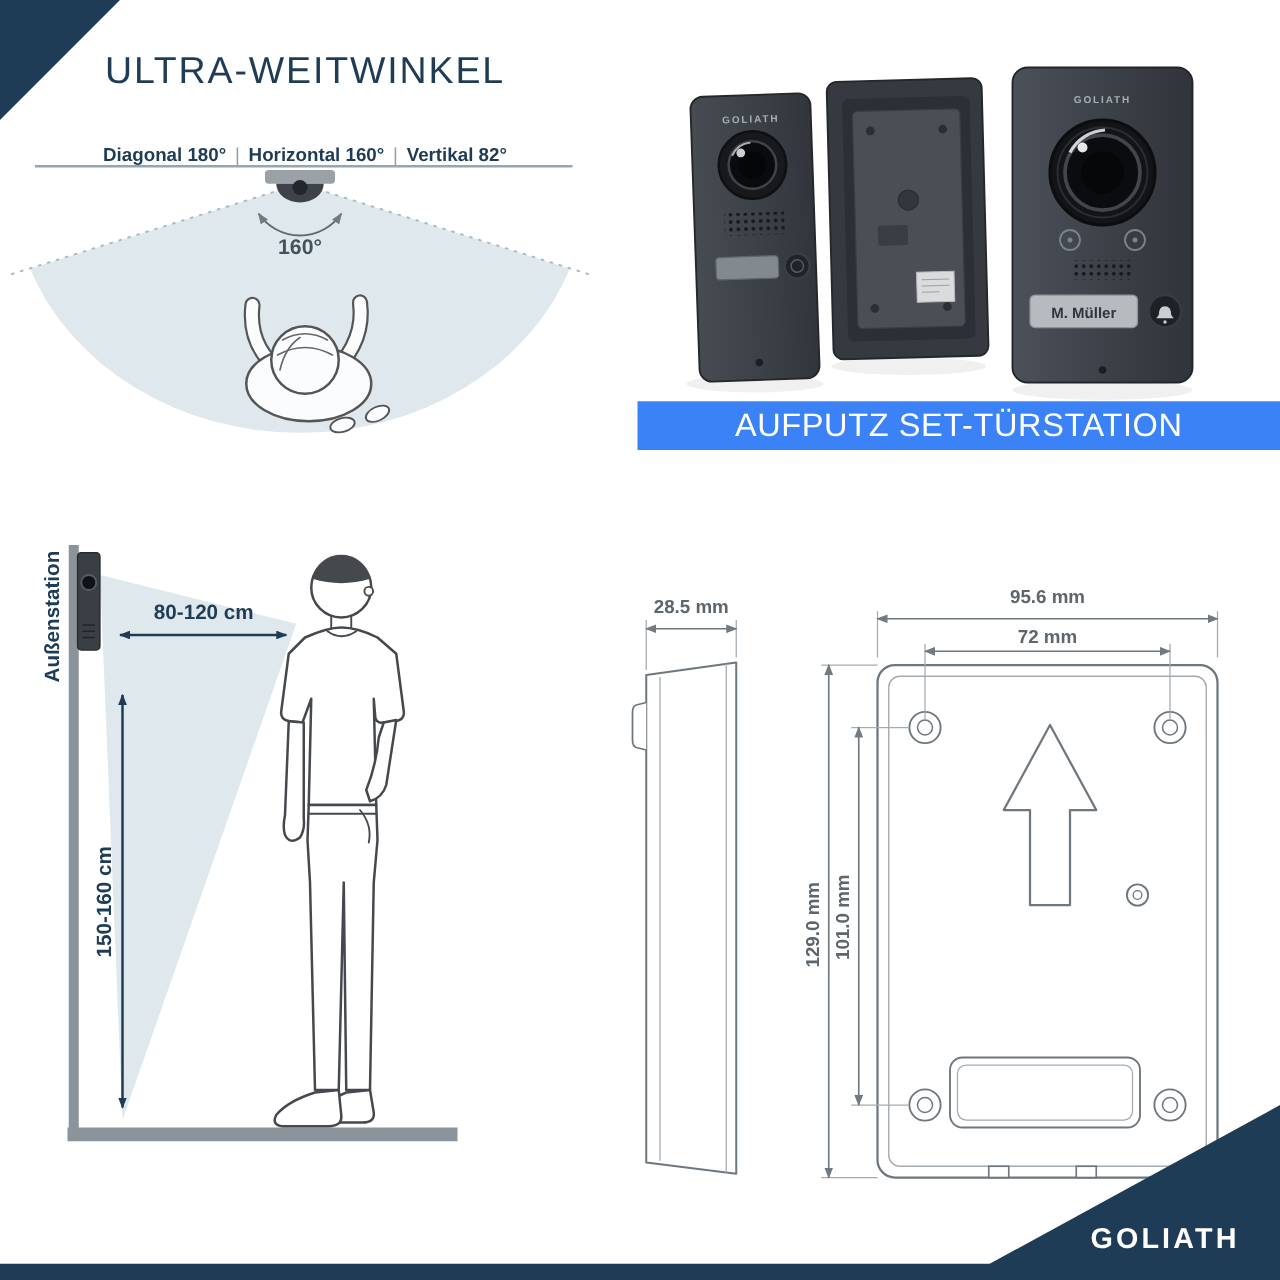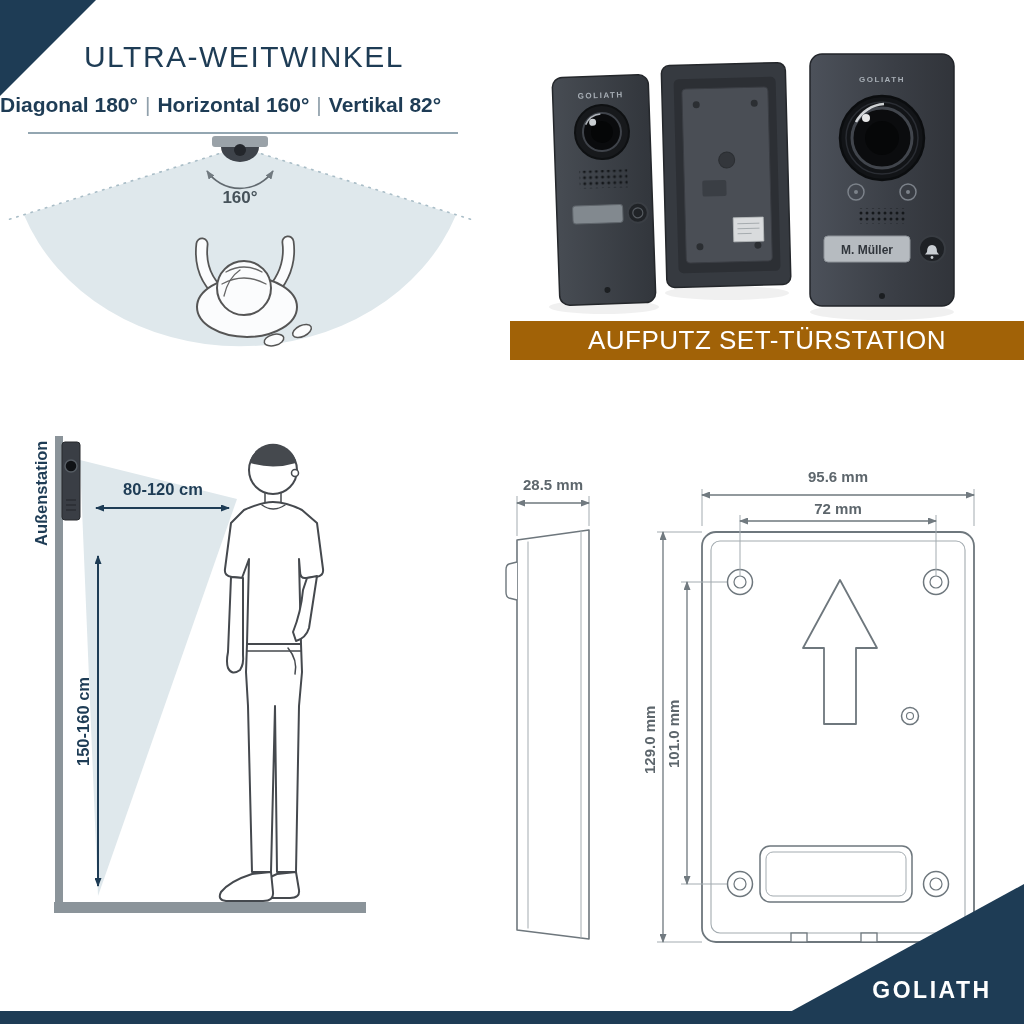--- a/index.html
+++ b/index.html
@@ -3,25 +3,25 @@
 <meta charset="utf-8">
 <style>
   html,body{margin:0;padding:0;background:#fff}
   #page{position:relative;width:1024px;height:1024px;background:#fff;overflow:hidden;
         font-family:"Liberation Sans",sans-serif}
   .abs{position:absolute}
   #corner-tl{left:0;top:0;width:96px;height:96px;background:#1e3c55;
              clip-path:polygon(0 0,100% 0,0 100%)}
   #title{left:0;top:40px;width:488px;text-align:center;color:#1e3c55;
          font-size:30px;font-weight:400;letter-spacing:1.5px}
-  #specs{left:0;top:93px;width:488px;color:#1e3c55;
-         font-size:21px;font-weight:700}
+  #specs{left:0;top:116px;width:488px;text-align:center;color:#1e3c55;
+         font-size:15px;font-weight:700}
   #specs .sep{color:#90a0ab;margin:0 7px;font-weight:400}
   #underline{left:28px;top:132px;width:430px;height:2px;background:#93a6b1}
-  #banner{left:510px;top:321px;width:514px;height:39px;background:#a16207;color:#fff;
+  #banner{left:510px;top:321px;width:514px;height:39px;background:#3b82f6;color:#fff;
           font-size:26px;letter-spacing:.5px;text-align:center;line-height:39px}
   #corner-br{left:768px;top:884px;width:256px;height:140px;background:#1e3c55;
              clip-path:polygon(100% 0,100% 100%,0 100%)}
   #bottom-bar{left:0;top:1011px;width:1024px;height:13px;background:#1e3c55}
   #footer-logo{left:852px;top:977px;width:160px;color:#fff;font-size:23px;
                font-weight:700;letter-spacing:2.5px;text-align:center}
   svg text{font-family:"Liberation Sans",sans-serif}
   .tn{fill:#1e3c55;font-size:16.5px;font-weight:700}
   .td{fill:#5d666c;font-size:15px;font-weight:700}
   .tb{fill:#a7aeb5;font-size:8px;letter-spacing:1.5px;font-weight:700}

